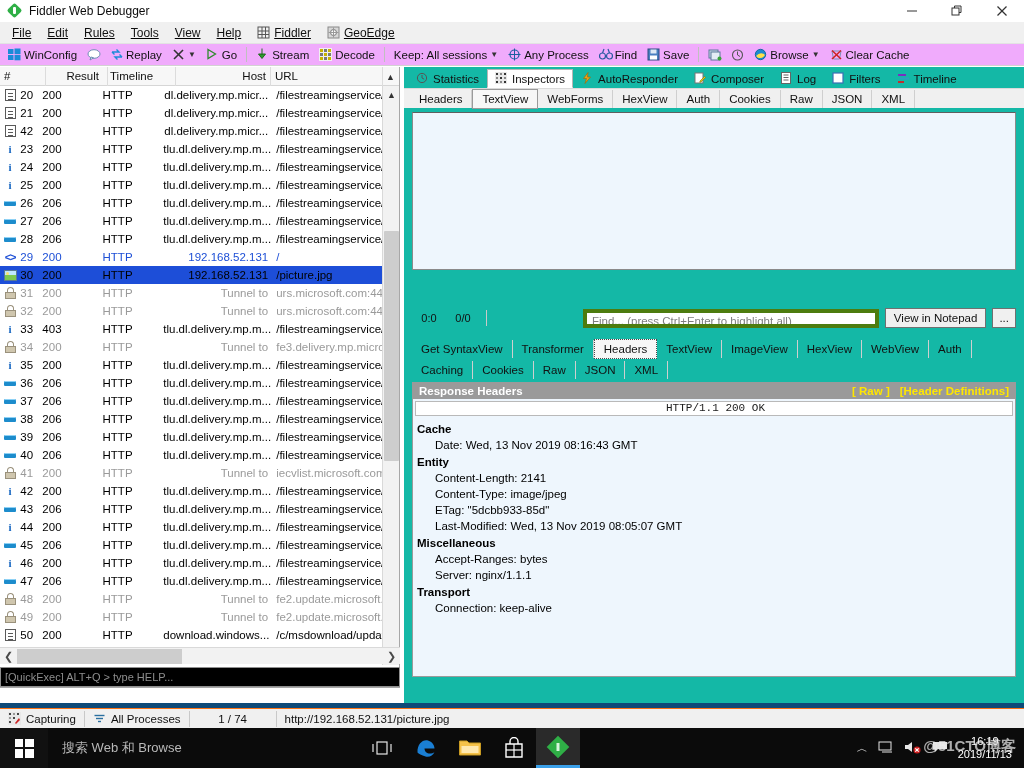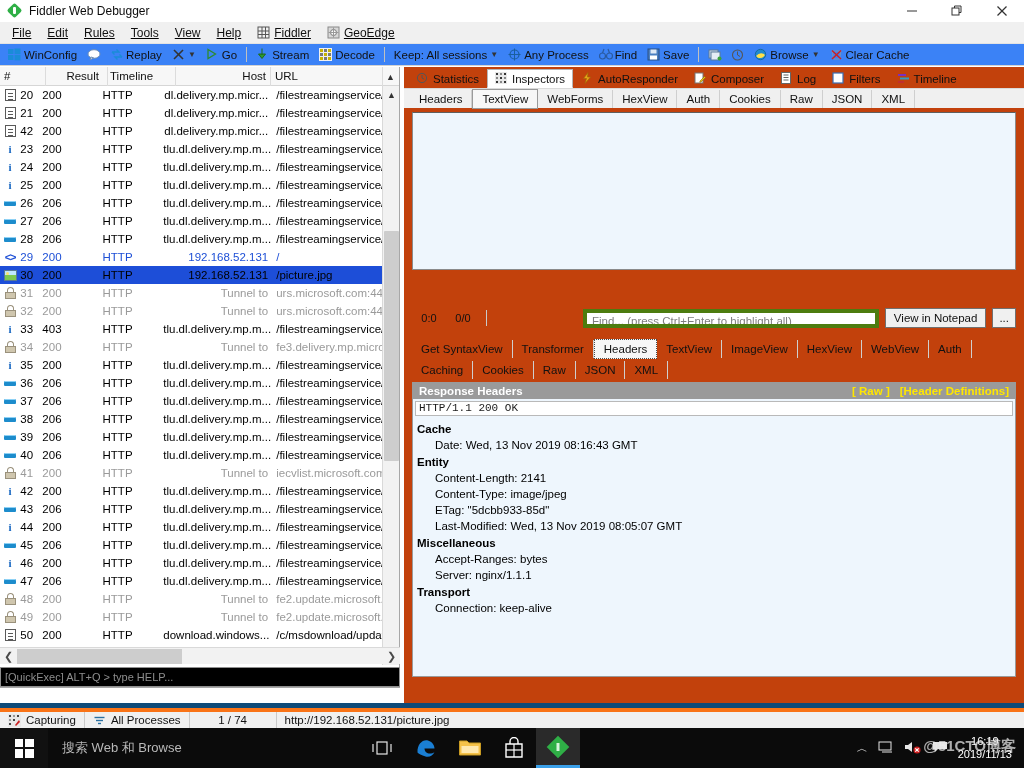--- a/index.html
+++ b/index.html
@@ -42,21 +42,21 @@
     border-bottom: 1px solid #e3e3e3;
     text-decoration: underline;
   }
   .menu-item { padding: 2px 8px; font-size: 12px; color: #111; white-space: nowrap; }
   .menu-item.with-icon { display: flex; align-items: center; gap: 4px; }
   .mini-ico { width: 13px; height: 13px; display:inline-block; }
 
   
   .toolbar {
     position: absolute; left: 0; top: 44px; width: 1024px; height: 22px;
-    background: #3b82f6; display: flex; align-items: center; padding-left: 3px;
+    background: #f0abfc; display: flex; align-items: center; padding-left: 3px;
     border-bottom: 1px solid #d2d2d2;
   }
   .tb-item { display: flex; align-items: center; gap: 3px; padding: 1px 5px; font-size: 11.5px; color: #111; white-space: nowrap; }
   .tb-sep { width: 1px; height: 15px; background: #c0c0c0; margin: 0 4px; }
   .caret { font-size: 8px; color: #333; }
 
   
   .sessions {
     position: absolute; left: 0; top: 67px; width: 400px; height: 621px;
     background: #ffffff; border: 1px solid #a7a7a7; border-left: none; border-top: none;
@@ -117,21 +117,21 @@
   .hs-track { flex: 1; height: 17px; position: relative; }
   .hs-thumb { position: absolute; left: 0; top: 1px; height: 15px; width: 165px; background: #cdcdcd; }
 
   .quickexec {
     position: absolute; left: 0; bottom: 0; width: 400px; height: 20px;
     background: #000000; border: 1px solid #8f8f8f;
     color: #8d8d8d; font-size: 11px; line-height: 18px; padding-left: 4px; overflow: hidden;
   }
 
   
-  .rightpane { position: absolute; left: 404px; top: 67px; width: 620px; height: 640px; background: #c2410c; }
+  .rightpane { position: absolute; left: 404px; top: 67px; width: 620px; height: 640px; background: #14b8a6; }
   .tabstrip { display: flex; align-items: flex-end; height: 21px; padding-left: 4px; gap: 0px; }
   .tab {
     display: flex; align-items: center; gap: 4px; height: 19px; padding: 0 7px;
     font-size: 11.5px; color: #111; border: 1px solid transparent; white-space: nowrap;
   }
   .tab.active { background: #ffffff; border: 1px solid #b6b6b6; border-bottom-color: #ffffff; }
 
   .subtabs { display: flex; height: 20px; align-items: center; padding-left: 6px; background: #f0f0f0; border-top: 1px solid #dadada; }
   .subtab { font-size: 11.5px; color: #111; padding: 1px 9px; border-right: 1px solid #cfcfcf; line-height: 16px; }
   .subtab.active { border: 1px solid #9a9a9a; background: #f7f7f7; }
@@ -165,30 +165,30 @@
     background: #eef6fd; border: 1px solid #9a9a9a;
   }
   .hp-title {
     height: 16px; background: #9a9a9a; color: #ffffff; font-weight: bold; font-size: 11.5px;
     display: flex; align-items: center; padding: 0 6px; justify-content: space-between;
   }
   .hp-links { display: flex; gap: 10px; font-weight: bold; color: #ffe600; }
   .hp-status {
     margin: 2px 2px 0 2px; height: 15px; background: #ffffff; border: 1px solid #b9b9b9;
     font-family: "Liberation Mono", monospace; font-size: 11px; color: #1a1a1a;
-    line-height: 13px; padding-left: 3px;
+    line-height: 13px; padding-left: 3px; text-align: center;
   }
   .hp-body { padding: 4px 0 0 4px; }
   .hgroup { font-weight: bold; font-size: 11.5px; color: #000; margin-top: 1px; line-height: 16px; }
   .hline { font-size: 11.5px; color: #000; padding-left: 18px; line-height: 16px; }
 
   
   .statusbar {
     position: absolute; left: 0; top: 708px; width: 1024px; height: 20px;
-    background: #f0f0f0; border-top: 4px solid #f97316; display: flex; align-items: center; font-size: 11.5px; color: #111;
+    background: #f0f0f0; border-top: 1px solid #f97316; display: flex; align-items: center; font-size: 11.5px; color: #111;
   }
   .sb-cell { display: flex; align-items: center; gap: 5px; padding: 0 8px; height: 20px; }
   .sb-div { width: 1px; height: 16px; background: #c9c9c9; }
 
   
   .taskbar { position: absolute; left: 0; top: 728px; width: 1024px; height: 40px; background: #0b0b0b; display: flex; align-items: center; }
   .start { width: 48px; height: 40px; display: flex; align-items: center; justify-content: center; background: #111; }
   .winlogo { width: 19px; height: 19px; display: grid; grid-template-columns: 1fr 1fr; grid-template-rows: 1fr 1fr; gap: 2px; }
   .winlogo div { background: #ffffff; }
   .searchbox { width: 300px; height: 40px; display: flex; align-items: center; padding-left: 14px; color: #b9b9b9; font-size: 13px; background: #0b0b0b; }

